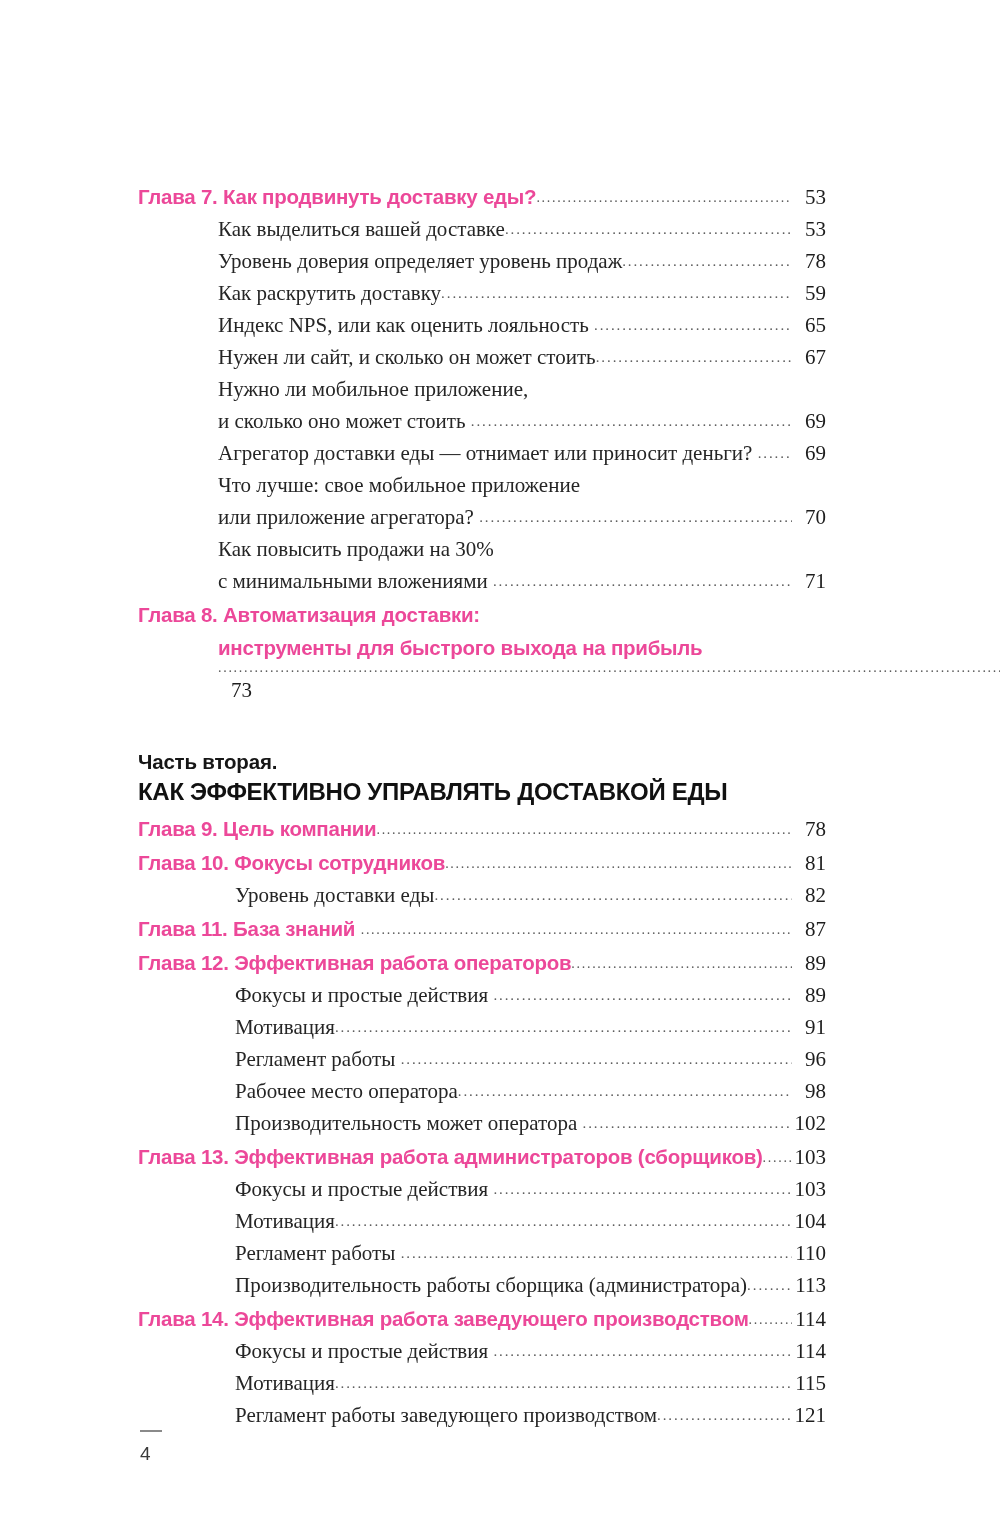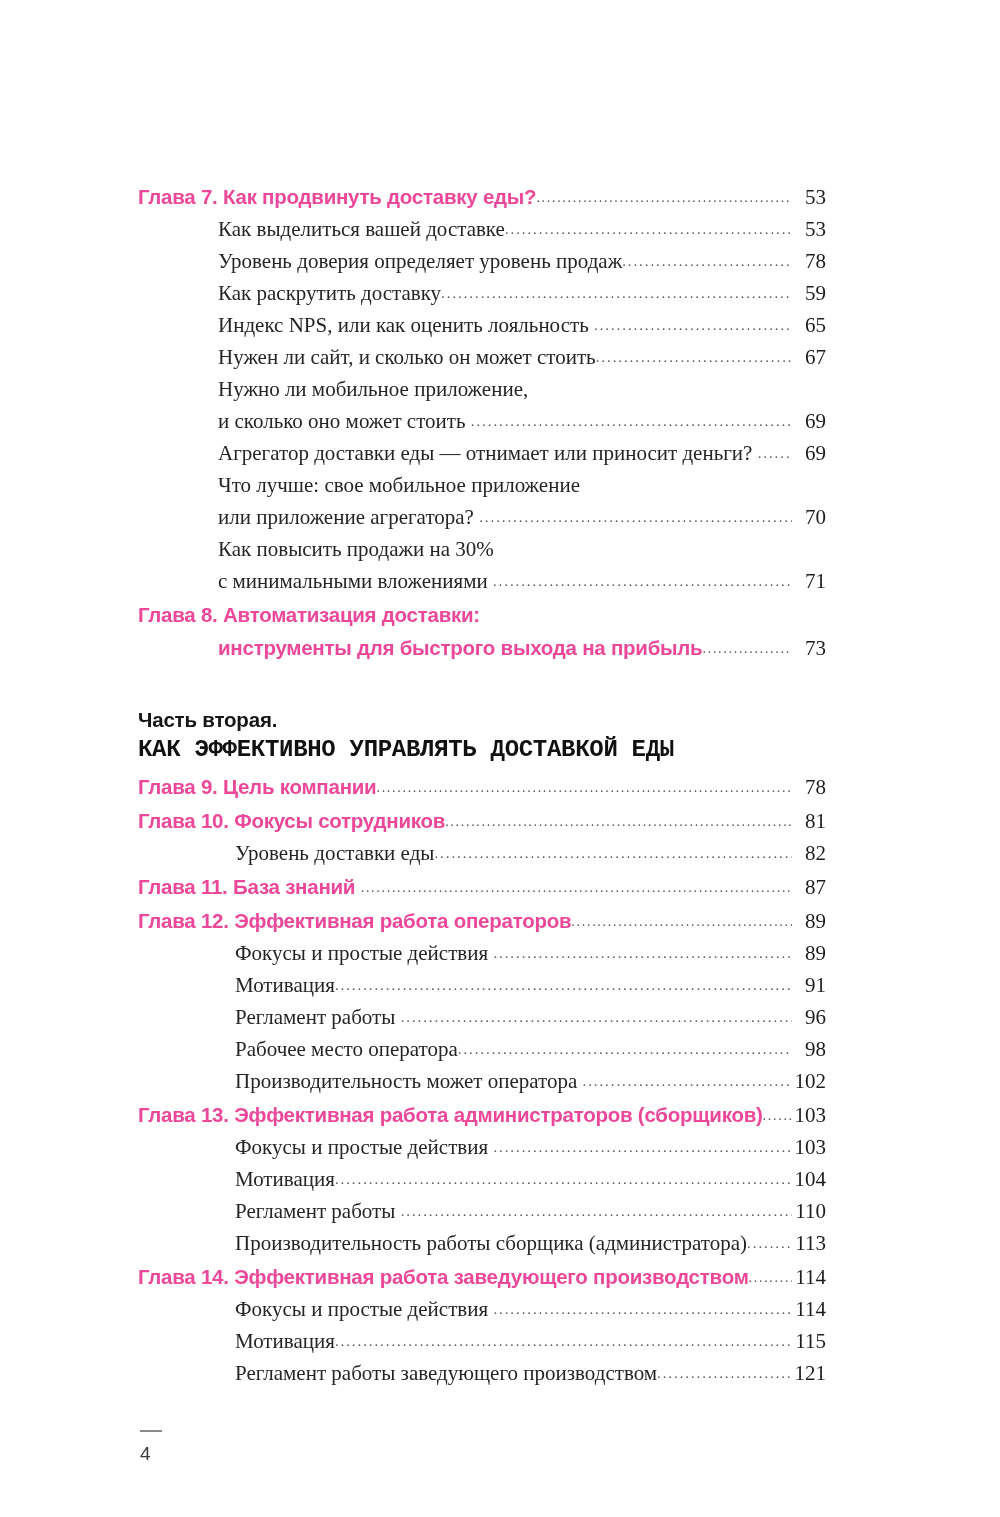--- a/index.html
+++ b/index.html
@@ -69,20 +69,21 @@
     font-size: 20.5px;
     color: #ec4899;
     letter-spacing: -0.25px;
   }
   .chapter .pageno { font-size: 21px; }
   .chapter .leader::before { font-size: 14px; letter-spacing: 1.7px; }
 
   
   .chapter-cont {
     padding-left: 80px;
+    flex-direction: column;
   }
 
   
   .sub {
     padding-left: 80px;
     margin-top: 7px;
   }
   .sub.deep { padding-left: 97px; }
   .sub .label {
     font-family: "Liberation Serif", "DejaVu Serif", serif;
@@ -97,21 +98,21 @@
   }
   .part-small {
     font-family: "Liberation Sans Narrow", "Liberation Sans", "DejaVu Sans", sans-serif;
     font-weight: bold;
     font-size: 20.5px;
     color: #161616;
     line-height: 1.28;
     letter-spacing: -0.2px;
   }
   .part-big {
-    font-family: Liberation Mono, monospace;
+    font-family: Liberation Sans, sans-serif;
     font-weight: bold;
     font-size: 24px;
     color: #111111;
     line-height: 1.3;
     letter-spacing: -0.3px;
     margin-top: 1px;
   }
 
   
   .footer {

